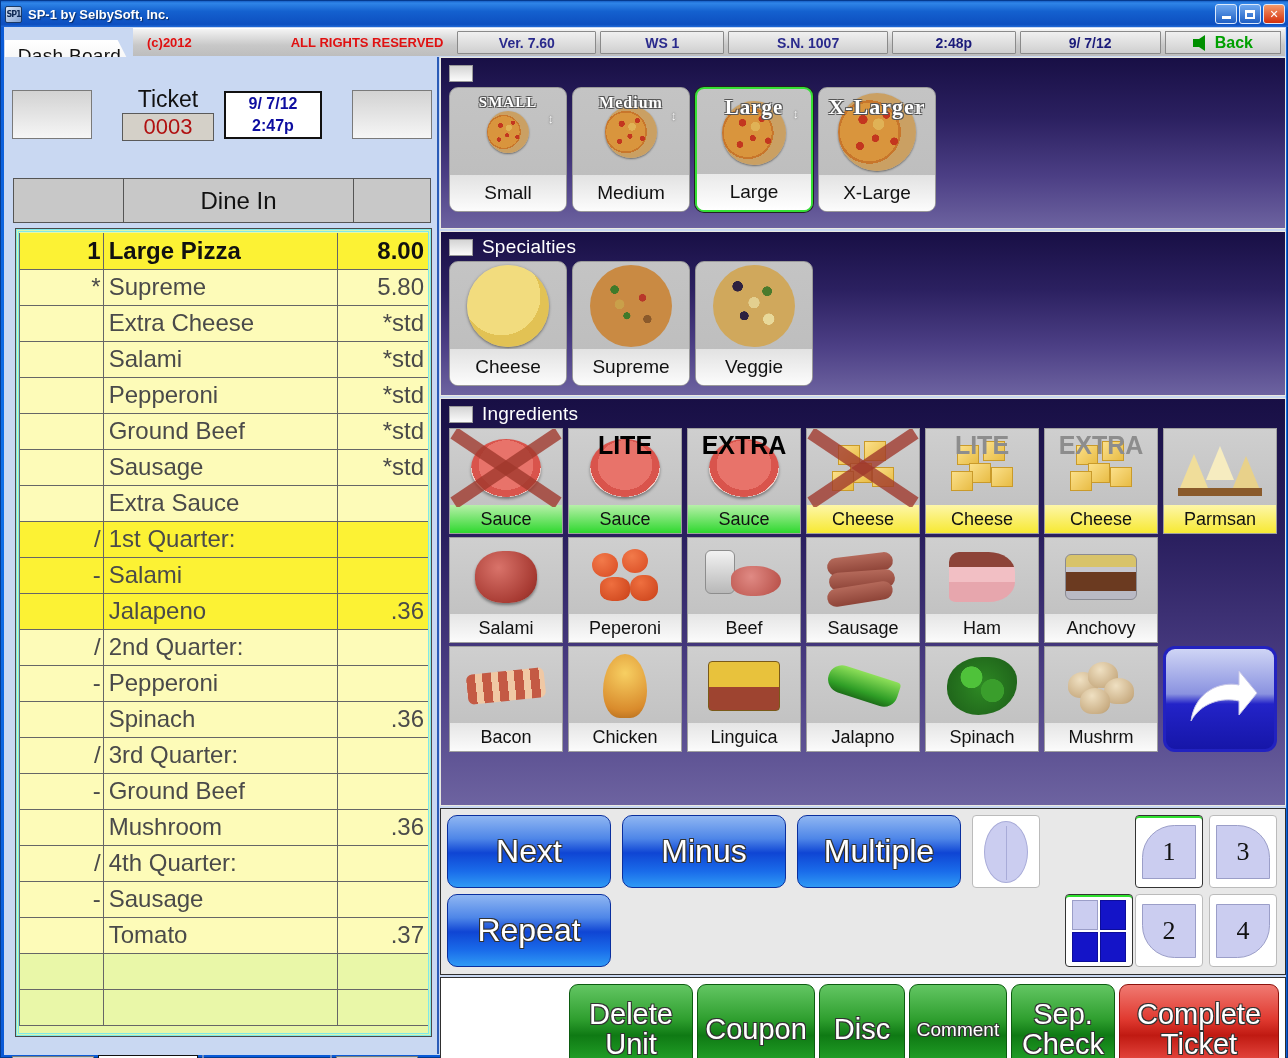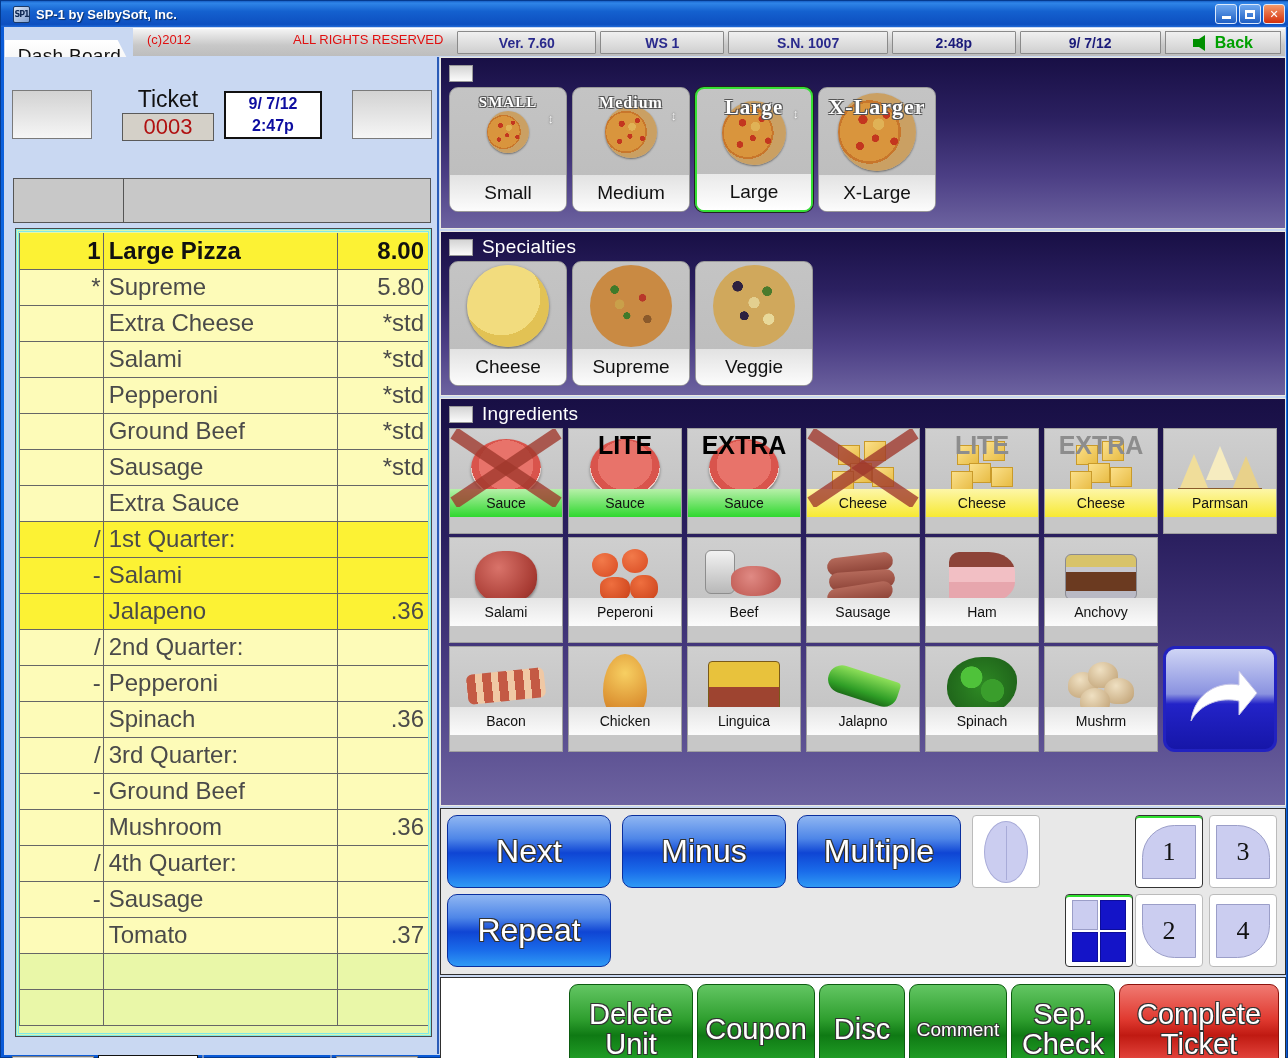--- a/index.html
+++ b/index.html
@@ -14,21 +14,21 @@
   #window {
     position: absolute; left: 0; top: 0;
     width: 1288px; height: 1058px;
     background: linear-gradient(to bottom, #0a5ad7 0%, #0f6fe8 45%, #0a5ad7 100%);
     border: 1px solid #053a8f;
   }
   #titlebar {
     position: absolute; left: 0; top: 0; width: 1288px; height: 26px;
     display: flex; align-items: center;
     background: linear-gradient(to bottom, #1861c8 0%, #2f85e8 8%, #1461cf 40%, #0d4fc0 90%, #1f6ad8 100%);
-    padding-left: 12px;
+    padding-left: 4px;
   }
   #app-icon {
     width: 17px; height: 17px; flex: 0 0 17px;
     background: linear-gradient(135deg,#dfe8f5,#7f9fd0);
     border: 1px solid #1b3a66; border-radius: 2px;
     font-size: 8px; color: #102a55; font-weight: bold;
     display: flex; align-items: center; justify-content: center;
     font-family: "DejaVu Sans", sans-serif; letter-spacing: -1px;
   }
   #title-text {
@@ -66,23 +66,23 @@
     font-size: 19px; color: #111; letter-spacing: .3px;
     clip-path: polygon(0 0, 88% 0, 100% 100%, 0 100%);
   }
   #toolbar {
     position: absolute; left: 129px; top: 1px; width: 1152px; height: 28px;
     background: linear-gradient(to bottom,#f4f4f4,#c8c8c8 60%,#bdbdbd);
     border-top: 1px solid #fff;
     display: flex; align-items: center; gap: 4px; padding: 0 4px;
   }
   .tb-copy {
-    width: 336px; height: 22px; display: flex; align-items: flex-start;
+    width: 336px; height: 22px; display: flex; align-items: center;
     justify-content: space-between; padding: 0 10px;
-    font-size: 13px; color: #e01010; font-weight: normal;
+    font-size: 13px; color: #e01010; font-weight: bold;
   }
   .tb-cell {
     height: 23px; display: flex; align-items: center; justify-content: center;
     background: linear-gradient(to bottom,#f0f0f0,#cfcfcf);
     border: 1px solid #8a8a8a; border-radius: 1px;
     font-size: 14px; color: #2a2a8c; font-weight: bold;
   }
   #tb-ver { width: 148px; }
   #tb-ws  { width: 132px; }
   #tb-sn  { width: 170px; }
@@ -283,23 +283,23 @@
     width: 114px; height: 106px; border-radius: 0;
     background: #c7c7c7; border: 1px solid #a0a0a0;
     position: relative; overflow: hidden;
   }
   .ing .iart {
     position: absolute; left: 0; top: 0; width: 100%; height: 78px;
     background: linear-gradient(to bottom,#cfcfcf,#c2c2c2);
     display: flex; align-items: center; justify-content: center;
   }
   .ing .icap {
-    position: absolute; left: 0; bottom: 16px; width: 100%; height: 28px;
-    display: flex; align-items: center; justify-content: center;
-    font-size: 14px; color: #111;
+    position: absolute; left: 0; bottom: 0; width: 100%; height: 28px;
+    display: flex; align-items: center; justify-content: center;
+    font-size: 18px; color: #111;
     background: linear-gradient(to bottom,#e5e5e5,#fbfbfb);
   }
   .ing.cap-green .icap { background: linear-gradient(to bottom,#b7f0a9,#2fd82f); }
   .ing.cap-yellow .icap { background: linear-gradient(to bottom,#fdf6a8,#f7e933); }
   .ing .modword {
     position: absolute; top: 2px; left: 0; width: 100%; text-align: center;
     font-size: 25px; font-weight: bold; color: #000; z-index: 3;
     font-family: "Liberation Sans", sans-serif;
   }
   .ing .modword.gray { color: #8d8d8d; }
@@ -513,20 +513,21 @@
           <div id="ticket-dt">
             <span>9/ 7/12</span>
             <span>2:47p</span>
           </div>
         </div>
         <div class="head-blank"></div>
       </div>
 
       <div id="dinein-row">
         <div id="dinein-l"></div>
+        <div id="dinein-c">Dine In</div>
         <div id="dinein-r"></div>
       </div>
 
       <div id="order-grid-outer">
         <table id="order-grid">
           <tbody id="order-body">
               <tr class="r-hi r-head">
                 <td class="c-qty">1</td>
                 <td class="c-desc">Large Pizza</td>
                 <td class="c-amt">8.00</td>

